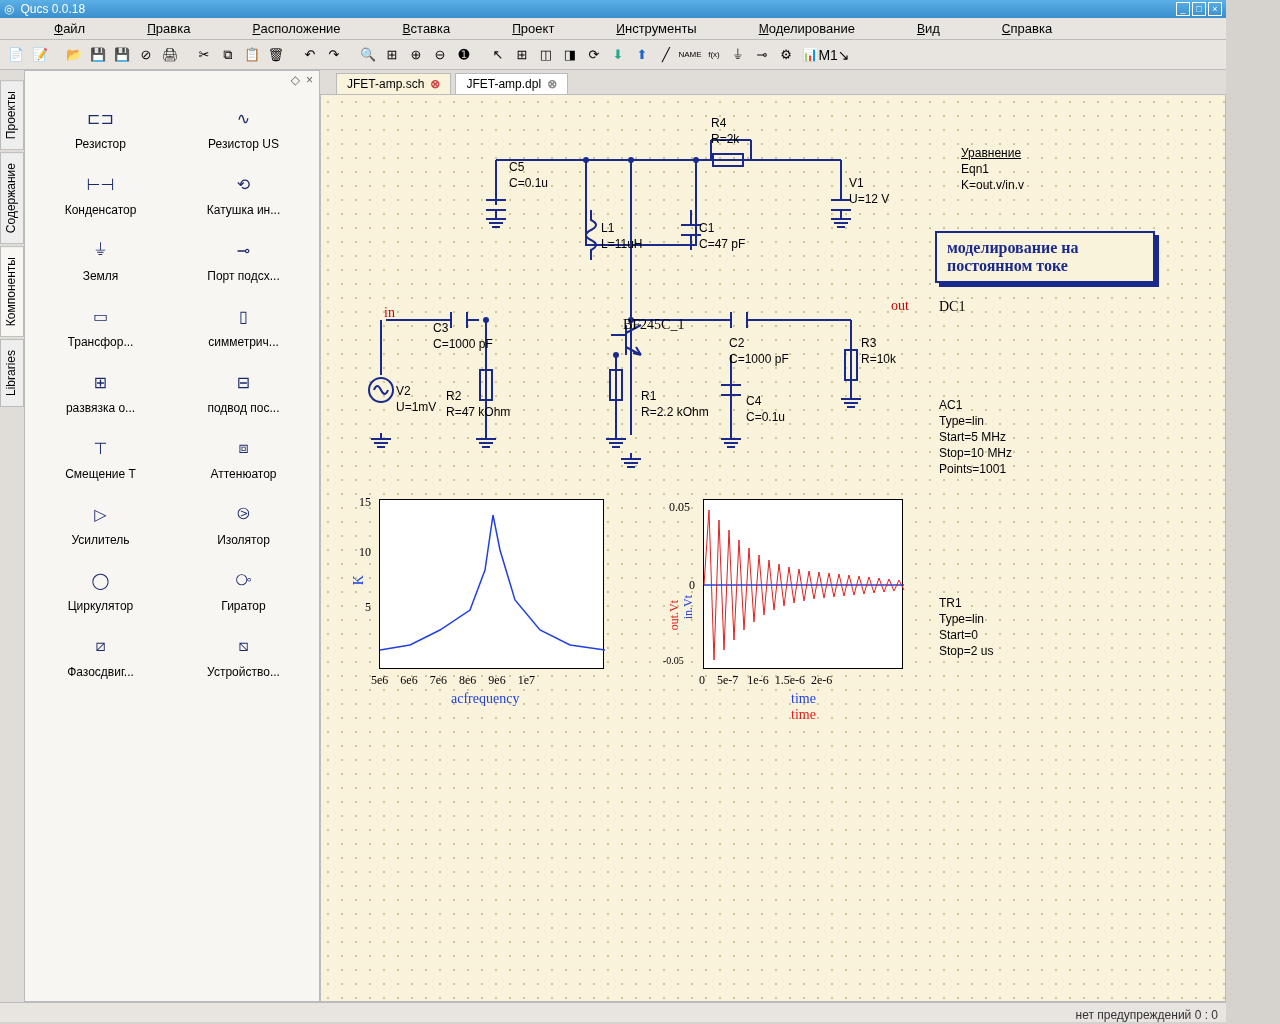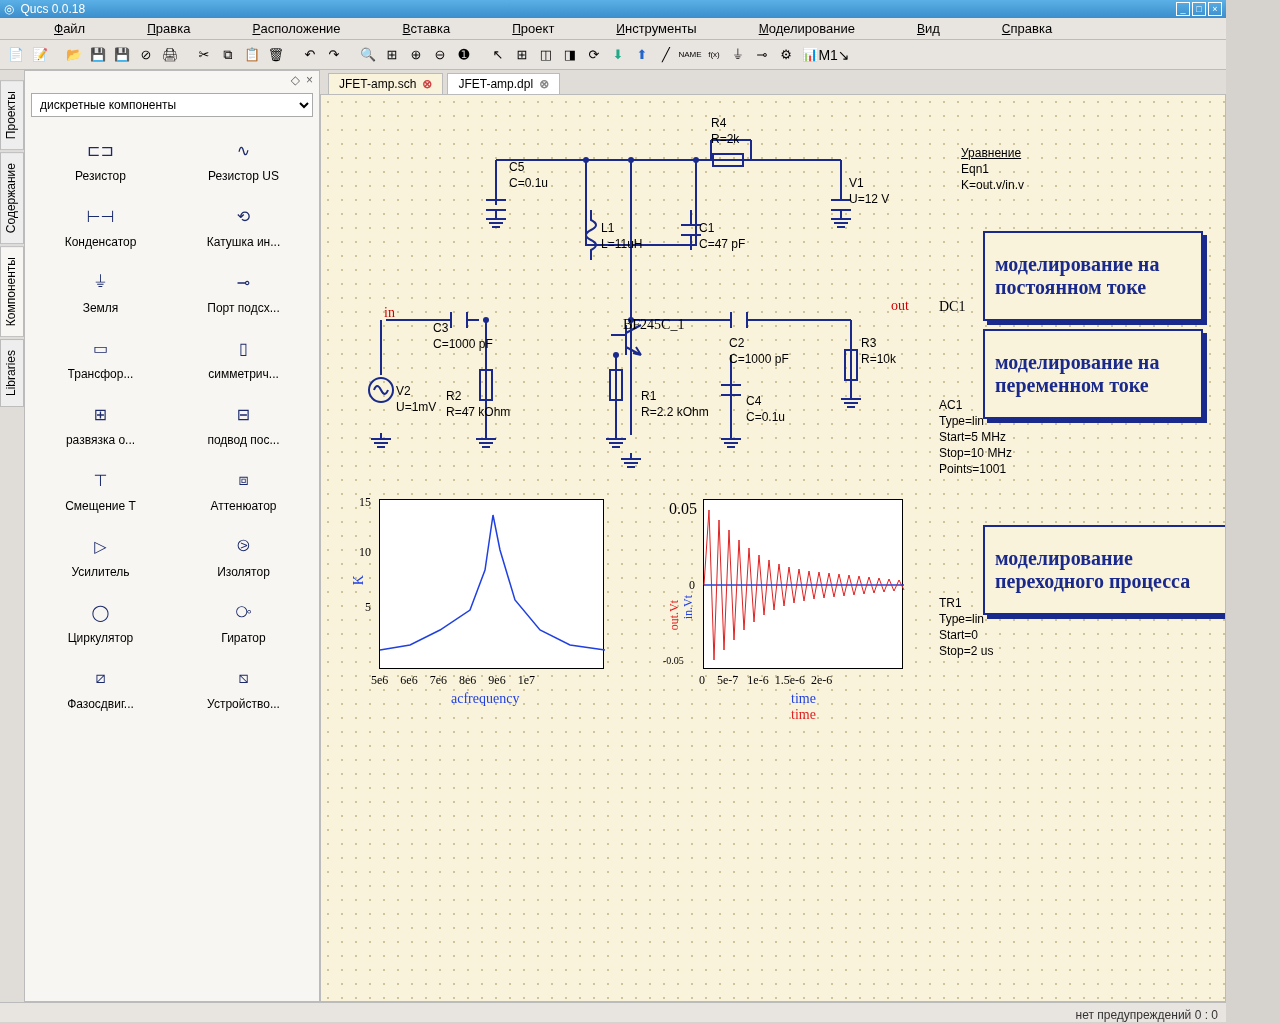--- a/index.html
+++ b/index.html
@@ -18,29 +18,29 @@
 .sidetabs .vt { writing-mode:vertical-rl; transform:rotate(180deg); padding:10px 3px; font-size:12px; border:1px solid #bbb; margin-bottom:2px; background:#eee; }
 .sidetabs .vt.active { background:#f8f6f2; }
 .leftpanel { width:296px; background:#f8f6f2; border:1px solid #bbb; display:flex; flex-direction:column; }
 .leftpanel .hdr { height:18px; display:flex; justify-content:flex-end; padding:2px 6px; gap:6px; color:#666; }
 .leftpanel select { margin:4px 6px; height:24px; border:1px solid #aaa; background:#fff; padding:0 4px; }
 .compgrid { flex:1; overflow:auto; display:grid; grid-template-columns:1fr 1fr; gap:6px 4px; padding:8px 6px; align-content:start; }
 .comp { display:flex; flex-direction:column; align-items:center; gap:4px; padding:6px 2px; }
 .comp .sym { width:40px; height:30px; display:flex; align-items:center; justify-content:center; color:#1a2a6c; font-size:16px; }
 .comp .lbl { font-size:12px; text-align:center; white-space:nowrap; overflow:hidden; max-width:120px; }
 .workarea { flex:1; display:flex; flex-direction:column; }
-.doctabs { height:24px; background:#e0ddd9; display:flex; align-items:flex-end; padding:0 8px; gap:4px; }
+.doctabs { height:24px; background:#e0ddd9; display:flex; align-items:flex-end; padding:0 16px; gap:4px; }
 .doctabs .tab { padding:3px 10px; background:#ffffff; border:1px solid #bbb; border-bottom:none; display:flex; align-items:center; gap:6px; font-size:12px; }
 .doctabs .tab.active { background:#faf3db; }
 .doctabs .cls { color:#c44; font-weight:bold; }
 .canvas { flex:1; background:#faf3db; background-image:radial-gradient(#cfc49a 1px,transparent 1px); background-size:14px 14px; position:relative; overflow:hidden; border:1px solid #bbb; }
 .status { height:20px; background:#e8e4e0; display:flex; align-items:flex-end; justify-content:flex-end; padding:0 8px; border-top:1px solid #bbb; font-size:12px; color:#333; }
 .schtxt { position:absolute; font-family:'Times New Roman',serif; font-size:14px; color:#1a2a8c; white-space:pre; }
 .schtxt.dark { color:#000; }
-.simbox { position:absolute; border:2px solid #1a2a8c; background:#faf3db; padding:20px 10px; color:#1a2a8c; font-weight:bold; font-family:'Times New Roman',serif; font-size:20px; box-shadow:4px 4px 0 #1a2a8c;margin-left:48px; }
+.simbox { position:absolute; border:2px solid #1a2a8c; background:#faf3db; padding:6px 10px; color:#1a2a8c; font-weight:bold; font-family:'Times New Roman',serif; font-size:16px; box-shadow:4px 4px 0 #1a2a8c; }
 .plot { position:absolute; background:#fff; border:1px solid #000; }
 svg { position:absolute; overflow:visible; }
 </style>
 </head>
 <body>
 
 <div class="titlebar">
   <span>◎</span>
   <span style="margin-left:6px">Qucs 0.0.18</span>
   <span class="spacer"></span>
@@ -108,21 +108,20 @@
     <div class="vt">Содержание</div>
     <div class="vt active">Компоненты</div>
     <div class="vt">Libraries</div>
   </div>
 
   <div class="leftpanel">
     <div class="hdr">
         <span>◇</span>
         <span>×</span>
       </div>
-    <select><option>дискретные компоненты</option></select>
     <div class="compgrid" id="compgrid">
         <div class="comp">
           <div class="sym">⊏⊐</div>
           <div class="lbl">Резистор</div>
         </div>
         <div class="comp">
           <div class="sym">∿</div>
           <div class="lbl">Резистор US</div>
         </div>
         <div class="comp">
@@ -362,26 +361,22 @@
       <div class="schtxt dark" style="left:425px;top:298px"><span>C4</span><br><span>C=0.1u</span></div>
       <div class="schtxt" style="left:63px;top:210px;color:#c00">in</div>
       <div class="schtxt" style="left:570px;top:203px;color:#c00">out</div>
 
       <div class="schtxt dark" style="left:640px;top:50px"><u>Уравнение</u><br><span>Eqn1</span><br><span>K=out.v/in.v</span></div>
 
       <div class="simbox" style="left:614px;top:136px;width:220px">моделирование
 на постоянном токе</div>
       <div class="schtxt dark" style="left:618px;top:204px">DC1</div>
 
-      <div class="simbox" style="left:614px;top:234px;width:220px">моделирование
-на переменном токе</div>
       <div class="schtxt dark" style="left:618px;top:302px"><span>AC1</span><br><span>Type=lin</span><br><span>Start=5 MHz</span><br><span>Stop=10 MHz</span><br><span>Points=1001</span></div>
 
-      <div class="simbox" style="left:614px;top:430px;width:246px">моделирование
-переходного процесса</div>
       <div class="schtxt dark" style="left:618px;top:500px"><span>TR1</span><br><span>Type=lin</span><br><span>Start=0</span><br><span>Stop=2 us</span></div>
 
       <div class="plot" style="left:58px;top:404px;width:225px;height:170px">
         <svg width="225" height="170">
             <polyline fill="none" stroke="#2040e0" stroke-width="1.5" points="0,150 30,145 60,130 90,110 105,70 113,15 120,50 135,100 160,130 190,145 225,150"></polyline>
           </svg>
       </div>
       <div class="schtxt" style="left:30px;top:480px;writing-mode:vertical-rl;transform:rotate(180deg);color:#2040e0">K</div>
       <div class="schtxt dark" style="left:38px;top:400px;font-size:12px">15</div>
       <div class="schtxt dark" style="left:38px;top:450px;font-size:12px">10</div>
@@ -390,21 +385,21 @@
       <div class="schtxt" style="left:130px;top:596px;color:#2040e0">acfrequency</div>
 
       <div class="plot" style="left:382px;top:404px;width:200px;height:170px">
         <svg width="200" height="170">
           <line x1="0" y1="85" x2="200" y2="85" stroke="#2040e0" stroke-width="1.5"></line>
           <path fill="none" stroke="#e02020" stroke-width="1" d="M0,85 L5,10 L10,160 L15,20 L20,150 L25,30 L30,140 L35,40 L40,130 L45,48 L50,122 L55,55 L60,115 L65,60 L70,110 L75,64 L80,106 L85,67 L90,103 L95,69 L100,101 L105,71 L110,99 L115,72 L120,98 L125,73 L130,97 L135,74 L140,96 L145,75 L150,95 L155,76 L160,94 L165,77 L170,93 L175,78 L180,92 L185,79 L190,91 L195,80 L200,90"></path>
         </svg>
       </div>
       <div class="schtxt" style="left:346px;top:505px;writing-mode:vertical-rl;transform:rotate(180deg);color:#e02020;font-size:12px">out.Vt</div>
       <div class="schtxt" style="left:360px;top:500px;writing-mode:vertical-rl;transform:rotate(180deg);color:#2040e0;font-size:12px">in.Vt</div>
-      <div class="schtxt dark" style="left:348px;top:405px;font-size:16px">0.05</div>
+      <div class="schtxt dark" style="left:348px;top:405px;font-size:12px">0.05</div>
       <div class="schtxt dark" style="left:368px;top:483px;font-size:12px">0</div>
       <div class="schtxt dark" style="left:342px;top:560px;font-size:10px">-0.05</div>
       <div class="schtxt dark" style="left:378px;top:578px;font-size:12px">0&nbsp;&nbsp;&nbsp;&nbsp;5e-7&nbsp;&nbsp;&nbsp;1e-6&nbsp;&nbsp;1.5e-6&nbsp;&nbsp;2e-6</div>
       <div class="schtxt" style="left:470px;top:596px;color:#2040e0">time</div>
       <div class="schtxt" style="left:470px;top:612px;color:#e02020">time</div>
 
     </div>
   </div>
 </div>
 

